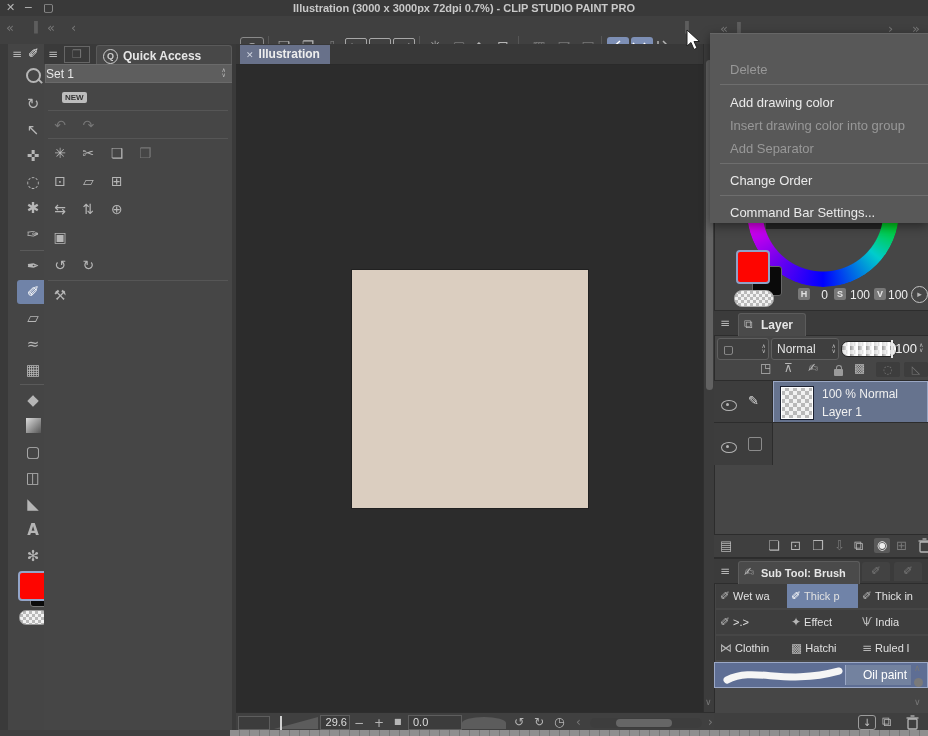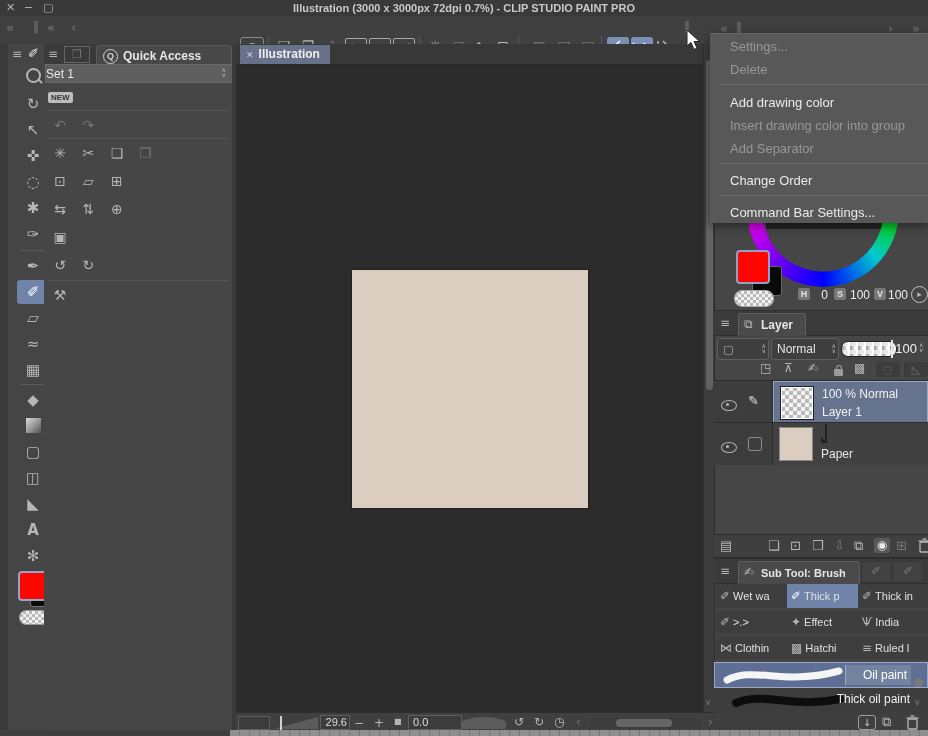--- a/index.html
+++ b/index.html
@@ -183,21 +183,21 @@
         <span class="ab txt" style="left:26px;top:3px;font-size:12px;font-weight:bold;color:#e6e6e6;">Quick Access</span>
       </div>
     </div>
     <div class="ab setbar">
       <span class="ab txt" style="left:0;top:2px;width:100%;text-align:left;font-size:12px;color:#e8e8e8;">Set 1</span>
       <span class="stp ab" style="right:4px;top:3px;">
           <span>∧</span>
           <span>∨</span>
         </span>
     </div>
-    <div class="ab qarow" style="top:42px;">
+    <div class="ab qarow" style="top:42px;margin-left:14px;">
       <span class="newbadge">NEW</span>
     </div>
     <div class="ab qasep" style="top:66px;"></div>
     <div class="ab qarow" style="top:68px;">
       <span class="qicon ic dim">↶</span>
       <span class="qicon ic dim">↷</span>
     </div>
     <div class="ab qasep" style="top:94px;"></div>
     <div class="ab qarow" style="top:96px;">
       <span class="qicon ic">✳</span>
@@ -328,25 +328,20 @@
       <span class="ab checker" style="left:6px;top:4px;width:32px;height:32px;border:1px solid #1b2030;box-shadow:0 0 0 1px #fff inset;"></span>
       <span class="ab txt" style="left:48px;top:5px;font-size:12px;color:#f0f0f0;">100 %  Normal</span>
       <span class="ab txt" style="left:48px;top:23px;font-size:12px;color:#f0f0f0;">Layer 1</span>
     </div>
   </div>
   <div class="ab" style="left:714px;top:422px;width:214px;height:42px;border-top:1px solid #2c2c2c;">
     <div class="ab" style="left:0;top:0;width:58px;height:42px;background:#3d3d3d;border-right:1px solid #2c2c2c;">
       <span class="eye ab" style="left:7px;top:16px;"></span>
       <span class="ab" style="left:34px;top:14px;width:12px;height:12px;border:1px solid #8b8b8b;border-radius:2px;"></span>
     </div>
-    <div class="ab" style="left:59px;top:0;width:155px;height:42px;background:#414141;">
-      <span class="ab" style="left:6px;top:4px;width:32px;height:32px;background:#dbcec0;border:1px solid #888;"></span>
-      <span class="pagefold ab" style="left:52px;top:2px;"></span>
-      <span class="ab txt" style="left:48px;top:24px;font-size:12px;color:#e8e8e8;">Paper</span>
-    </div>
   </div>
 
   <div class="ab" style="left:714px;top:534px;width:214px;height:22px;background:#3f3f3f;border-top:1px solid #2c2c2c;border-bottom:1px solid #2c2c2c;">
     <span class="ab ic" style="left:6px;top:4px;font-size:13px;">▤</span>
     <span class="ab ic" style="left:54px;top:4px;font-size:13px;">❏</span>
     <span class="ab ic" style="left:76px;top:4px;font-size:13px;">⊡</span>
     <span class="ab ic" style="left:98px;top:4px;font-size:13px;">❒</span>
     <span class="ab ic dim" style="left:120px;top:4px;font-size:13px;">⇩</span>
     <span class="ab ic" style="left:140px;top:4px;font-size:13px;">⧉</span>
     <span class="ab ic" style="left:160px;top:3px;width:16px;height:15px;background:#5a5a5a;border-radius:2px;font-size:12px;line-height:15px;color:#eee;">◉</span>
@@ -406,26 +401,20 @@
     <span class="ic" style="font-size:12px;">≡</span>
       <span class="celllab">Ruled l</span>
   </div>
 
   <div class="ab" style="left:714px;top:662px;width:214px;height:26px;background:#5e6e94;border:1px solid #9ba8c6;box-sizing:border-box;">
     <svg class="ab" style="left:4px;top:1px;" width="128" height="22">
       <path d="M8 16 C36 2 64 22 120 7" stroke="#f5f5f5" stroke-width="7" fill="none" stroke-linecap="round"></path>
     </svg>
     <span class="ab txt" style="left:130px;top:2px;width:66px;height:20px;background:#73829f;border-left:1px solid #9ba8c6;font-size:12px;color:#fff;text-align:right;line-height:20px;padding-right:4px;box-sizing:border-box;">Oil paint</span>
   </div>
-  <div class="ab" style="left:714px;top:688px;width:214px;height:25px;background:#3d3d3d;border-bottom:1px solid #2c2c2c;">
-    <svg class="ab" style="left:14px;top:1px;" width="120" height="22">
-      <path d="M8 14 C36 2 64 20 112 10" stroke="#0d0d0d" stroke-width="8" fill="none" stroke-linecap="round"></path>
-    </svg>
-    <span class="ab txt" style="left:120px;top:4px;width:76px;font-size:12px;color:#f0f0f0;text-align:right;">Thick oil paint</span>
-  </div>
   <div class="ab" style="left:912px;top:662px;width:14px;height:50px;">
     <span class="ab ic dim" style="left:2px;top:2px;font-size:9px;">∧</span>
     <span class="ab" style="left:2px;top:16px;width:9px;height:9px;background:#7a7a7a;border-radius:50%;"></span>
     <span class="ab ic dim" style="left:2px;top:36px;font-size:9px;">∨</span>
   </div>
 
   <div class="ab" style="left:714px;top:713px;width:214px;height:19px;background:#3f3f3f;">
     <span class="ab boxbtn ic" style="left:144px;top:2px;width:16px;height:13px;font-size:10px;line-height:13px;">↓</span>
     <span class="ab ic" style="left:168px;top:2px;font-size:13px;">⧉</span>
     <span class="ab" style="left:192px;top:2px;">
@@ -434,21 +423,20 @@
           <line x1="0.5" y1="3" x2="12.5" y2="3" stroke="#b6b6b6" stroke-width="1.3"></line>
           <line x1="4.5" y1="1" x2="8.5" y2="1" stroke="#b6b6b6" stroke-width="1.3"></line>
         </svg>
     </span>
   </div>
 
   <div class="ab bottomedge"></div>
   <div class="ab" style="left:0;top:730px;width:230px;height:6px;background:#3f3f3f;"></div>
 
   <div class="ab menu">
-    <div class="ab mi off" style="top:1px;">Settings...</div>
     <div class="ab mi off" style="top:24px;">Delete</div>
     <div class="ab msep" style="top:50px;"></div>
     <div class="ab mi" style="top:57px;">Add drawing color</div>
     <div class="ab mi off" style="top:103px;">Add Separator</div>
     <div class="ab mi off" style="top:80px;">Insert drawing color into group</div>
     <div class="ab msep" style="top:129px;"></div>
     <div class="ab mi" style="top:135px;">Change Order</div>
     <div class="ab msep" style="top:161px;"></div>
     <div class="ab mi" style="top:167px;">Command Bar Settings...</div>
   </div>

